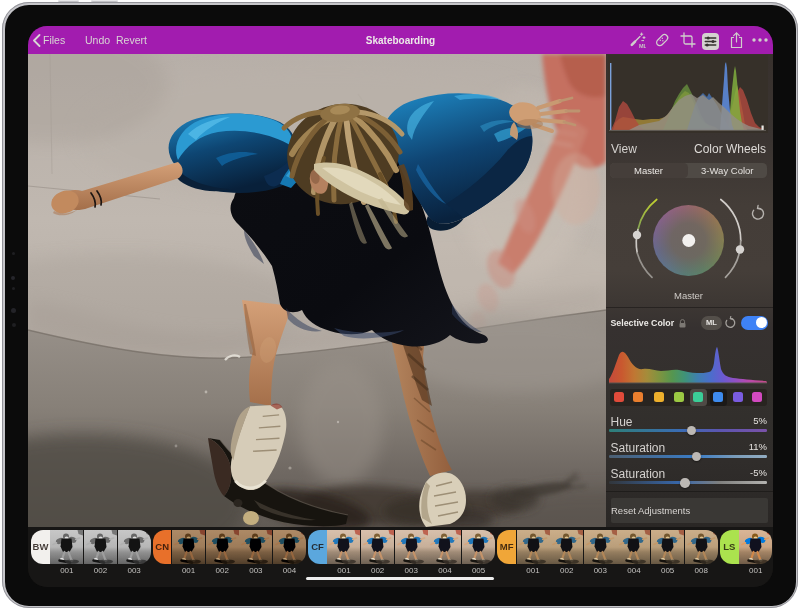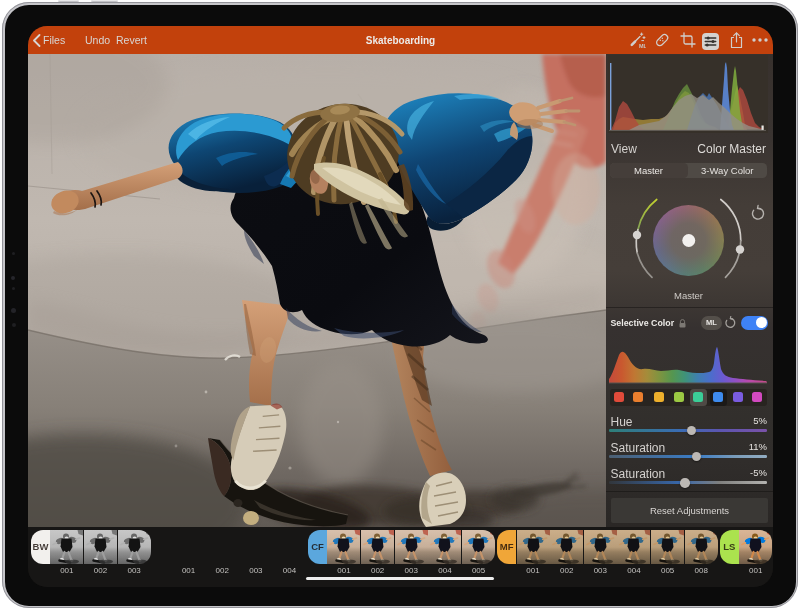--- a/index.html
+++ b/index.html
@@ -3,21 +3,21 @@
 html,body{margin:0;padding:0;width:800px;height:611px;background:#fff;font-family:"Liberation Sans",sans-serif;overflow:hidden}
 *{box-sizing:border-box}
 #stage{position:absolute;left:0;top:0;width:800px;height:611px}
 #device{position:absolute;left:2px;top:2px;width:796px;height:606px;border-radius:27px;background:#c6c6ca;box-shadow:inset 0 0 0 1px #94949a}
 #bezel{position:absolute;left:4.5px;top:4.5px;width:791px;height:601px;border-radius:24px;background:#0b0b0b}
 .vol{position:absolute;top:0;height:5px;background:#c2c2c6;border-radius:2px 2px 0 0;box-shadow:inset 0 1px 0 #e8e8ea}
 #v1{left:58px;width:21px}
 #v2{left:91px;width:27px}
 .camdot{position:absolute;border-radius:50%;background:#1f1f22}
 #screen{position:absolute;left:28px;top:26px;width:745px;height:561px;border-radius:19px;background:#141312;overflow:hidden}
-#topbar{position:absolute;left:0;top:0;width:745px;height:28px;background:#c2410c;color:#d8d6d4}
+#topbar{position:absolute;left:0;top:0;width:745px;height:28px;background:#a21caf;color:#d8d6d4}
 #topbar .tb{position:absolute;top:0;height:28px;line-height:28px;font-size:10.5px}
 #title{position:absolute;left:0;width:745px;text-align:center;top:0;height:28px;line-height:29px;font-size:10px;font-weight:bold;color:#eceae8}
 #panel{position:absolute;left:578px;top:28px;width:167px;height:473px;background:linear-gradient(180deg,#38312d 0%,#3a3431 18%,#443d38 32%,#453e39 46%,#3e3834 52%,#363130 58%,#33302d 72%,#302d2b 86%,#2a2725 100%)}
 #panel .lbl{position:absolute;font-size:12px;color:#d5d2cf}
 #panel .val{position:absolute;font-size:9.5px;color:#e4e1de;text-align:right;right:6px}
 #strip{position:absolute;left:0;top:501px;width:745px;height:60px;background:#171615}
 .tlab{position:absolute;top:38.5px;width:33px;text-align:center;font-size:8px;color:#c2c0be}
 .sw{position:absolute;top:338.2px;width:10px;height:10px;border-radius:2.5px}
 .track{position:absolute;left:3px;width:158px;height:2.6px;border-radius:1.3px}
 .knob{position:absolute;width:9.5px;height:9.5px;border-radius:50%;background:#bcb8b4;box-shadow:0 1px 2px rgba(0,0,0,.45)}
@@ -295,21 +295,21 @@
           <path d="M119,75 L121,56 123,34 125,16 126,11 127,16 129,36 131,56 133,68 135,75 Z" fill="#7fad3e" opacity=".85"></path>
           <path d="M78,75 L82,62 86,50 90,42 94,38 98,42 100,38 104,44 108,50 112,58 116,66 120,72 122,75 Z" fill="#4a7ac2" opacity=".75"></path>
           <path d="M111,75 L113,50 115,24 116,9 117,7 118,13 119,34 121,56 123,70 125,75 Z" fill="#5c8ad8" opacity=".9"></path>
           <path d="M20,75 L30,70 40,68 50,66 58,60 64,52 70,45 76,41 82,39 88,43 94,40 100,45 104,42 110,48 116,53 122,59 128,64 134,68 140,71 148,73 155,75 Z" fill="#948e85" opacity=".8"></path>
           <rect x="1" y="8" width="1.4" height="67" fill="#7ba1d9"></rect>
           <rect x="152.5" y="70.5" width="2.2" height="4.5" fill="#e8e6e2"></rect>
           <line x1="0" y1="75.4" x2="157" y2="75.4" stroke="#6b655f" stroke-width=".9"></line>
         </g>
       </svg>
       <div class="lbl" style="left:5px;top:88px">View</div>
-      <div class="lbl" style="right:7px;top:88px;color:#dedbd8">Color Master</div>
+      <div class="lbl" style="right:7px;top:88px;color:#dedbd8">Color Wheels</div>
       <div style="position:absolute;left:3.5px;top:108.5px;width:157.5px;height:15.5px;border-radius:4.5px;background:#4f4a45;overflow:hidden">
         <div style="position:absolute;left:0;top:0;width:78px;height:15.5px;background:#453e3a;border-radius:4.5px"></div>
         <div style="position:absolute;left:0;top:0;width:78px;text-align:center;font-size:9.5px;line-height:16px;color:#ece9e6">Master</div>
         <div style="position:absolute;left:78px;top:0;width:79.5px;text-align:center;font-size:9.5px;line-height:16px;color:#e4e1de">3-Way Color</div>
       </div>
       <div id="wheel" style="position:absolute;left:47.25px;top:151px;width:71px;height:71px;border-radius:50%;background:
         radial-gradient(circle at 50% 50%, #6e6660 0%, rgba(110,102,96,.95) 34%, rgba(110,102,96,.55) 62%, rgba(110,102,96,.1) 92%),
         conic-gradient(from 22deg, #b56e60, #b08348, #9a9246, #78934f, #529468, #488d85, #527fa8, #5e6cb0, #8062ae, #a05ea4, #b06184, #b56e60)"></div>
       <svg style="position:absolute;left:0;top:130px" width="167" height="115" viewBox="0 0 167 115">
         <defs>
@@ -388,21 +388,21 @@
       <div class="knob" style="left:80.9px;top:371.6px"></div>
       <div class="lbl" style="left:4.5px;top:386.5px">Saturation</div>
         <div class="val" style="top:386.5px">11%</div>
       <div class="track" style="top:401.2px;background:linear-gradient(90deg,#4c5f72,#3a7cc6 55%,#7a9cba 80%,#93adc2 100%)"></div>
       <div class="knob" style="left:85.6px;top:397.8px"></div>
       <div class="lbl" style="left:4.5px;top:413px">Saturation</div>
         <div class="val" style="top:413px">-5%</div>
       <div class="track" style="top:427.4px;background:linear-gradient(90deg,#32363b,#3868ac 45%,#80807e 70%,#b4b3b0 100%)"></div>
       <div class="knob" style="left:74.3px;top:424px"></div>
       <div style="position:absolute;left:0;top:436.5px;width:167px;height:1px;background:rgba(0,0,0,.3)"></div>
-      <div style="position:absolute;left:5px;top:444px;width:157px;height:25px;border-radius:2px;background:#3a3835;color:#d8d5d2;font-size:9.5px;text-align:center;line-height:25px">Reset Adjustments</div>
+      <div style="position:absolute;left:5px;top:444px;width:157px;height:25px;border-radius:2px;background:#3a3835;color:#d8d5d2;font-size:9.5px;text-align:left;line-height:25px">Reset Adjustments</div>
     </div>
     <div id="strip">
       <svg width="0" height="0" style="position:absolute">
           <defs>
         <linearGradient id="tbg" x1="0" y1="0" x2="0" y2="1">
           <stop offset="0" stop-color="#c9b29e"></stop>
               <stop offset=".5" stop-color="#b9a28c"></stop>
           <stop offset=".65" stop-color="#95816d"></stop>
               <stop offset="1" stop-color="#675a4d"></stop>
         </linearGradient>
@@ -426,20 +426,35 @@
         </svg>
       <div class="grp" style="left:3.20px;width:119.45px">
         <div class="bdg" style="background:#f2f0ed">BW</div>
         <svg class="th fbw" width="33" height="34" viewBox="0 0 33 34">
             <use href="#tsym"></use>
           </svg>
         <svg class="th fbw" width="33" height="34" viewBox="0 0 33 34">
             <use href="#tsym"></use>
           </svg>
         <svg class="th fbw" width="33" height="34" viewBox="0 0 33 34">
+            <use href="#tsym"></use>
+          </svg>
+      </div>
+      <div class="grp" style="left:124.95px;width:153.10px">
+        <div class="bdg" style="background:#e8702a">CN</div>
+        <svg class="th fcn" width="33" height="34" viewBox="0 0 33 34">
+            <use href="#tsym"></use>
+          </svg>
+        <svg class="th fcn" width="33" height="34" viewBox="0 0 33 34">
+            <use href="#tsym"></use>
+          </svg>
+        <svg class="th fcn" width="33" height="34" viewBox="0 0 33 34">
+            <use href="#tsym"></use>
+          </svg>
+        <svg class="th fcn" width="33" height="34" viewBox="0 0 33 34">
             <use href="#tsym"></use>
           </svg>
       </div>
       <div class="grp" style="left:280.35px;width:186.75px">
         <div class="bdg" style="background:#5ba7dd">CF</div>
         <svg class="th fcf" width="33" height="34" viewBox="0 0 33 34">
             <use href="#tsym"></use>
           </svg>
         <svg class="th fcf" width="33" height="34" viewBox="0 0 33 34">
             <use href="#tsym"></use>

